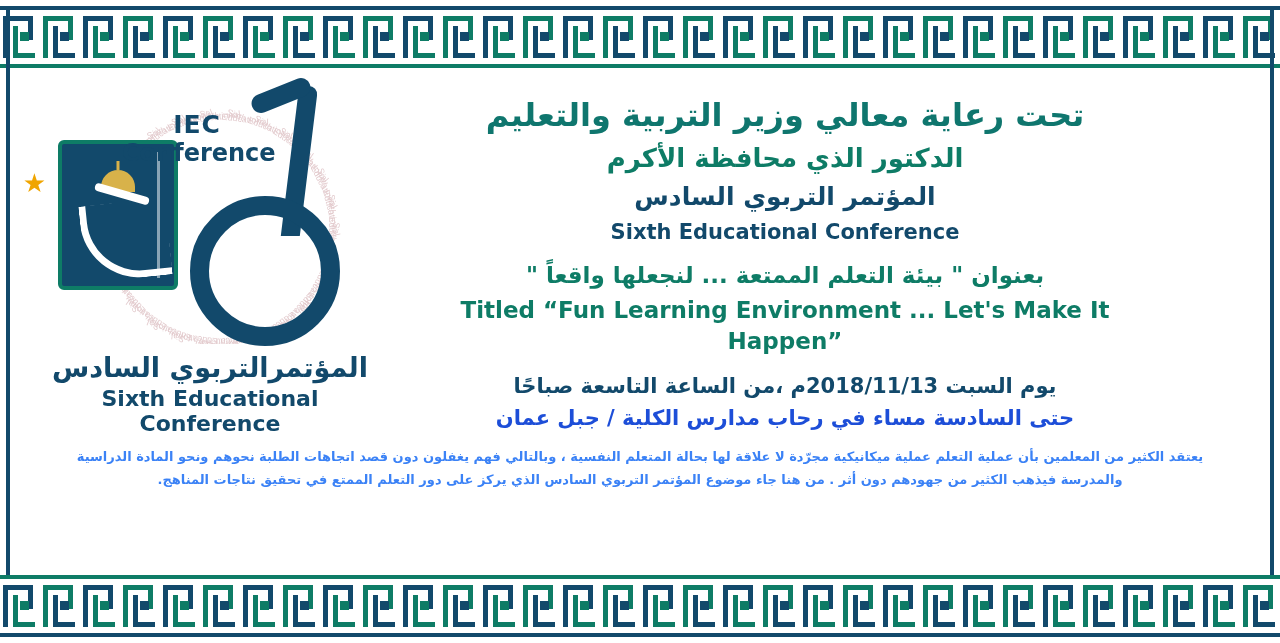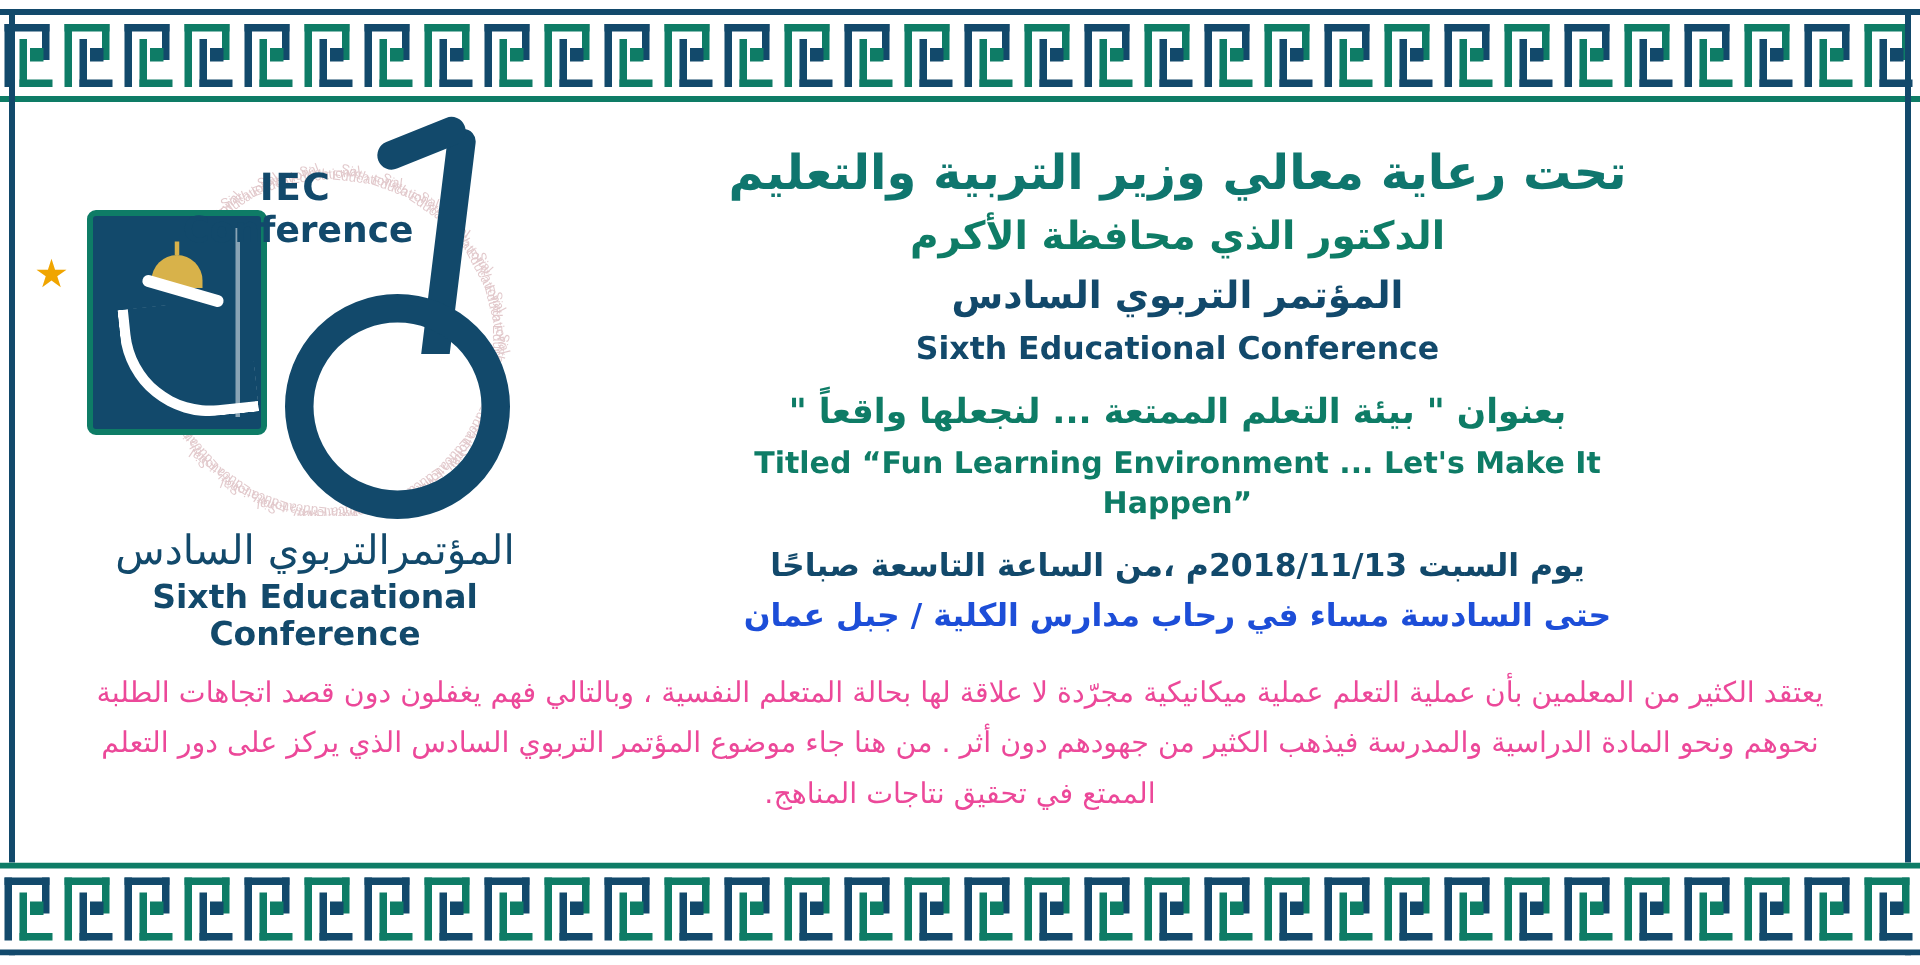--- a/index.html
+++ b/index.html
@@ -68,21 +68,21 @@
     text-align:center;
     color:#12496b;
   }
   .line{margin:0 0 4px 0;line-height:1.35;}
   .l-patron{font-size:32px;font-weight:700;color:#0f766e;}
   .l-patron-name{font-size:26px;font-weight:700;color:#0e7c66;margin-top:2px;}
   .l-org{font-size:25px;font-weight:700;color:#12496b;margin-top:8px;}
   .l-conf-ar{font-size:25px;font-weight:700;color:#12496b;}
   .l-conf-en{font-size:21px;font-weight:700;color:#12496b;direction:ltr;margin-top:2px;}
   .l-title-ar{font-size:23px;font-weight:700;color:#0e7c66;margin-top:14px;}
-  .l-title-en{font-size:20px;font-weight:700;color:#0e7c66;direction:ltr;margin-top:4px;}
+  .l-title-en{font-size:23px;font-weight:700;color:#0e7c66;direction:ltr;margin-top:4px;}
   .l-date{font-size:21px;font-weight:700;color:#12496b;margin-top:14px;}
   .l-time{font-size:21px;font-weight:700;color:#1d4ed8;}
 
   
   .logo{
     position:absolute;left:40px;top:10px;width:340px;height:330px;
   }
   .logo .watermark{
     position:absolute;left:40px;top:20px;width:290px;height:240px;
     opacity:.25;overflow:hidden;
@@ -140,32 +140,32 @@
     color:#f0a500;font-size:26px;line-height:1;
   }
   .logo .iec{
     position:absolute;left:82px;top:26px;width:150px;text-align:center;
     direction:ltr;color:#12496b;font-weight:700;
   }
   .logo .iec .l1{font-size:25px;letter-spacing:1px;}
   .logo .iec .l2{font-size:24px;}
   .logo .cap-ar{
     position:absolute;left:0px;top:268px;width:340px;text-align:center;
-    font-size:27px;font-weight:400;color:#12496b;
+    font-size:27px;font-weight:700;color:#12496b;
   }
   .logo .cap-en{
     position:absolute;left:0px;top:302px;width:340px;text-align:center;
     font-size:22px;font-weight:700;color:#12496b;direction:ltr;
   }
 
   
   .para{
     position:absolute;left:60px;right:60px;top:372px;
-    text-align:center;color:#ec4899;font-size:19px;line-height:1.75;
-    font-weight:400;
+    text-align:center;color:#3b82f6;font-size:13px;line-height:1.75;
+    font-weight:700;
   }
   .para p{margin:0;}
 </style>
 </head>
 <body>
 
 <div class="poster">
 
   <div class="band top">
     <div class="rule r1"></div>

